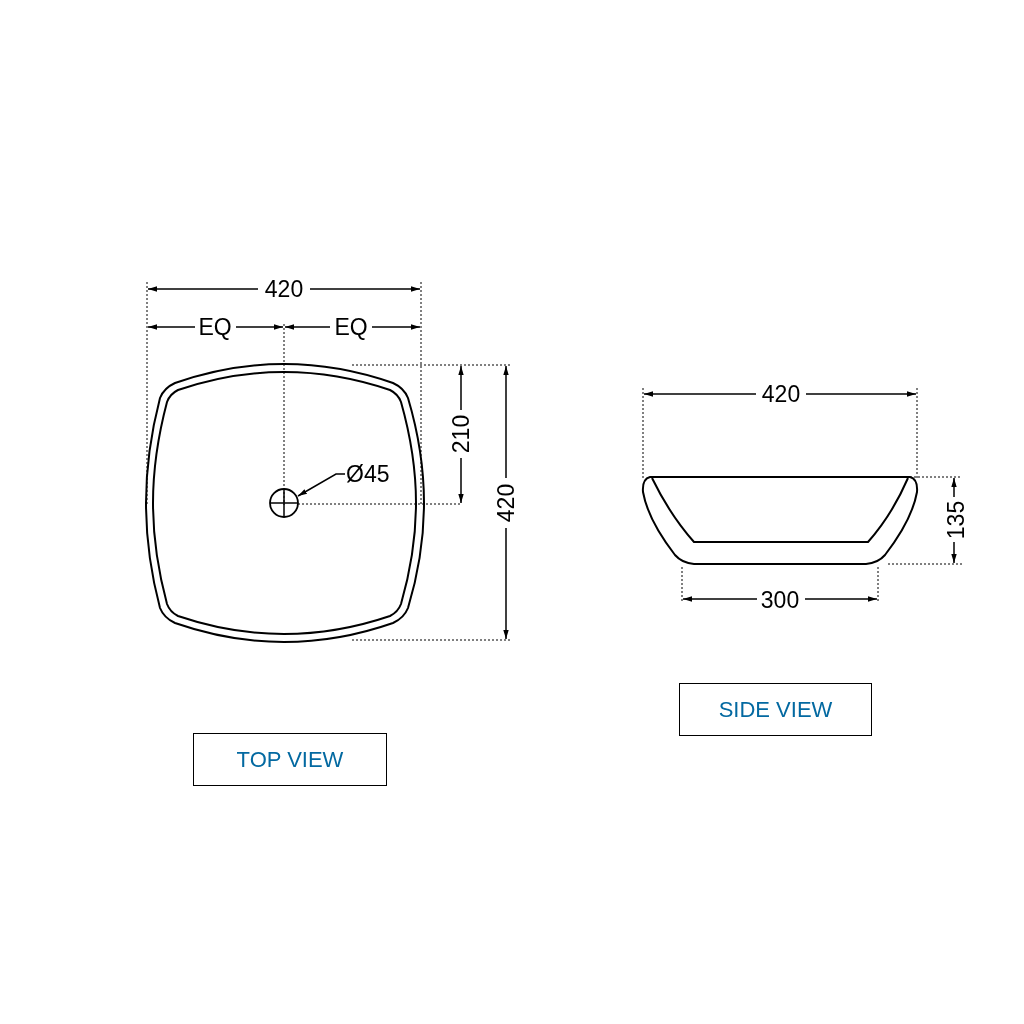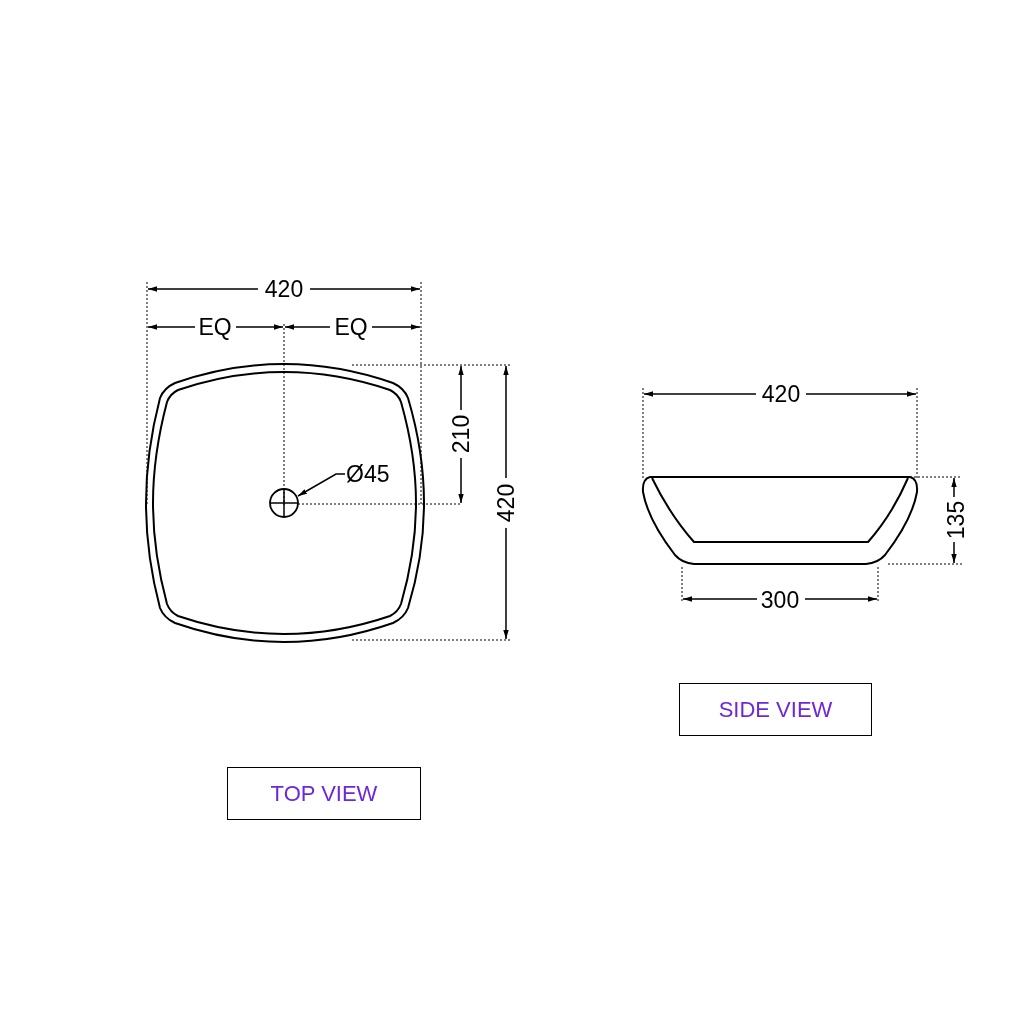--- a/index.html
+++ b/index.html
@@ -1,19 +1,19 @@
 <!DOCTYPE html>
 <html><head>
 <meta charset="utf-8">
 <style>
   html, body { margin: 0; padding: 0; background: #ffffff; }
   body { width: 1024px; height: 1024px; position: relative; overflow: hidden; font-family: "Liberation Sans", sans-serif; }
   svg { position: absolute; left: 0; top: 0; }
   .dim-text { font-family: "Liberation Sans", sans-serif; font-size: 23px; fill: #000; }
-  .label-box { position: absolute; border: 1.5px solid #000; box-sizing: border-box; display: flex; align-items: center; justify-content: center; font-family: "Liberation Sans", sans-serif; font-size: 22px; color: #6d28d9; background: #fff; }
+  .label-box { position: absolute; border: 1.5px solid #000; box-sizing: border-box; display: flex; align-items: center; justify-content: center; font-family: "Liberation Sans", sans-serif; font-size: 22px; color: #0369a1; background: #fff; }
 </style>
 </head>
 <body>
 
 <svg width="1024" height="1024" viewBox="0 0 1024 1024">
   <defs>
     <marker id="arr" viewBox="0 0 10 10" refX="10" refY="5" markerWidth="9" markerHeight="9" orient="auto-start-reverse" markerUnits="userSpaceOnUse">
       <path d="M0,2 L10,5 L0,8 z" fill="#000"></path>
     </marker>
   </defs>
@@ -98,14 +98,14 @@
     </g>
 
     <g>
       <line x1="683" y1="599" x2="757" y2="599" stroke="#000" stroke-width="1.5" marker-start="url(#arr)"></line>
       <line x1="805" y1="599" x2="877" y2="599" stroke="#000" stroke-width="1.5" marker-end="url(#arr)"></line>
       <text class="dim-text" x="780" y="608" text-anchor="middle">300</text>
     </g>
   </g>
 </svg>
 
-<div class="label-box" style="left:193px; top:767px; width:194px; height:53px;margin-left:34px;">TOP VIEW</div>
+<div class="label-box" style="left:193px; top:733px; width:194px; height:53px;">TOP VIEW</div>
 <div class="label-box" style="left:679px; top:683px; width:193px; height:53px;">SIDE VIEW</div>
 
 </body></html>

